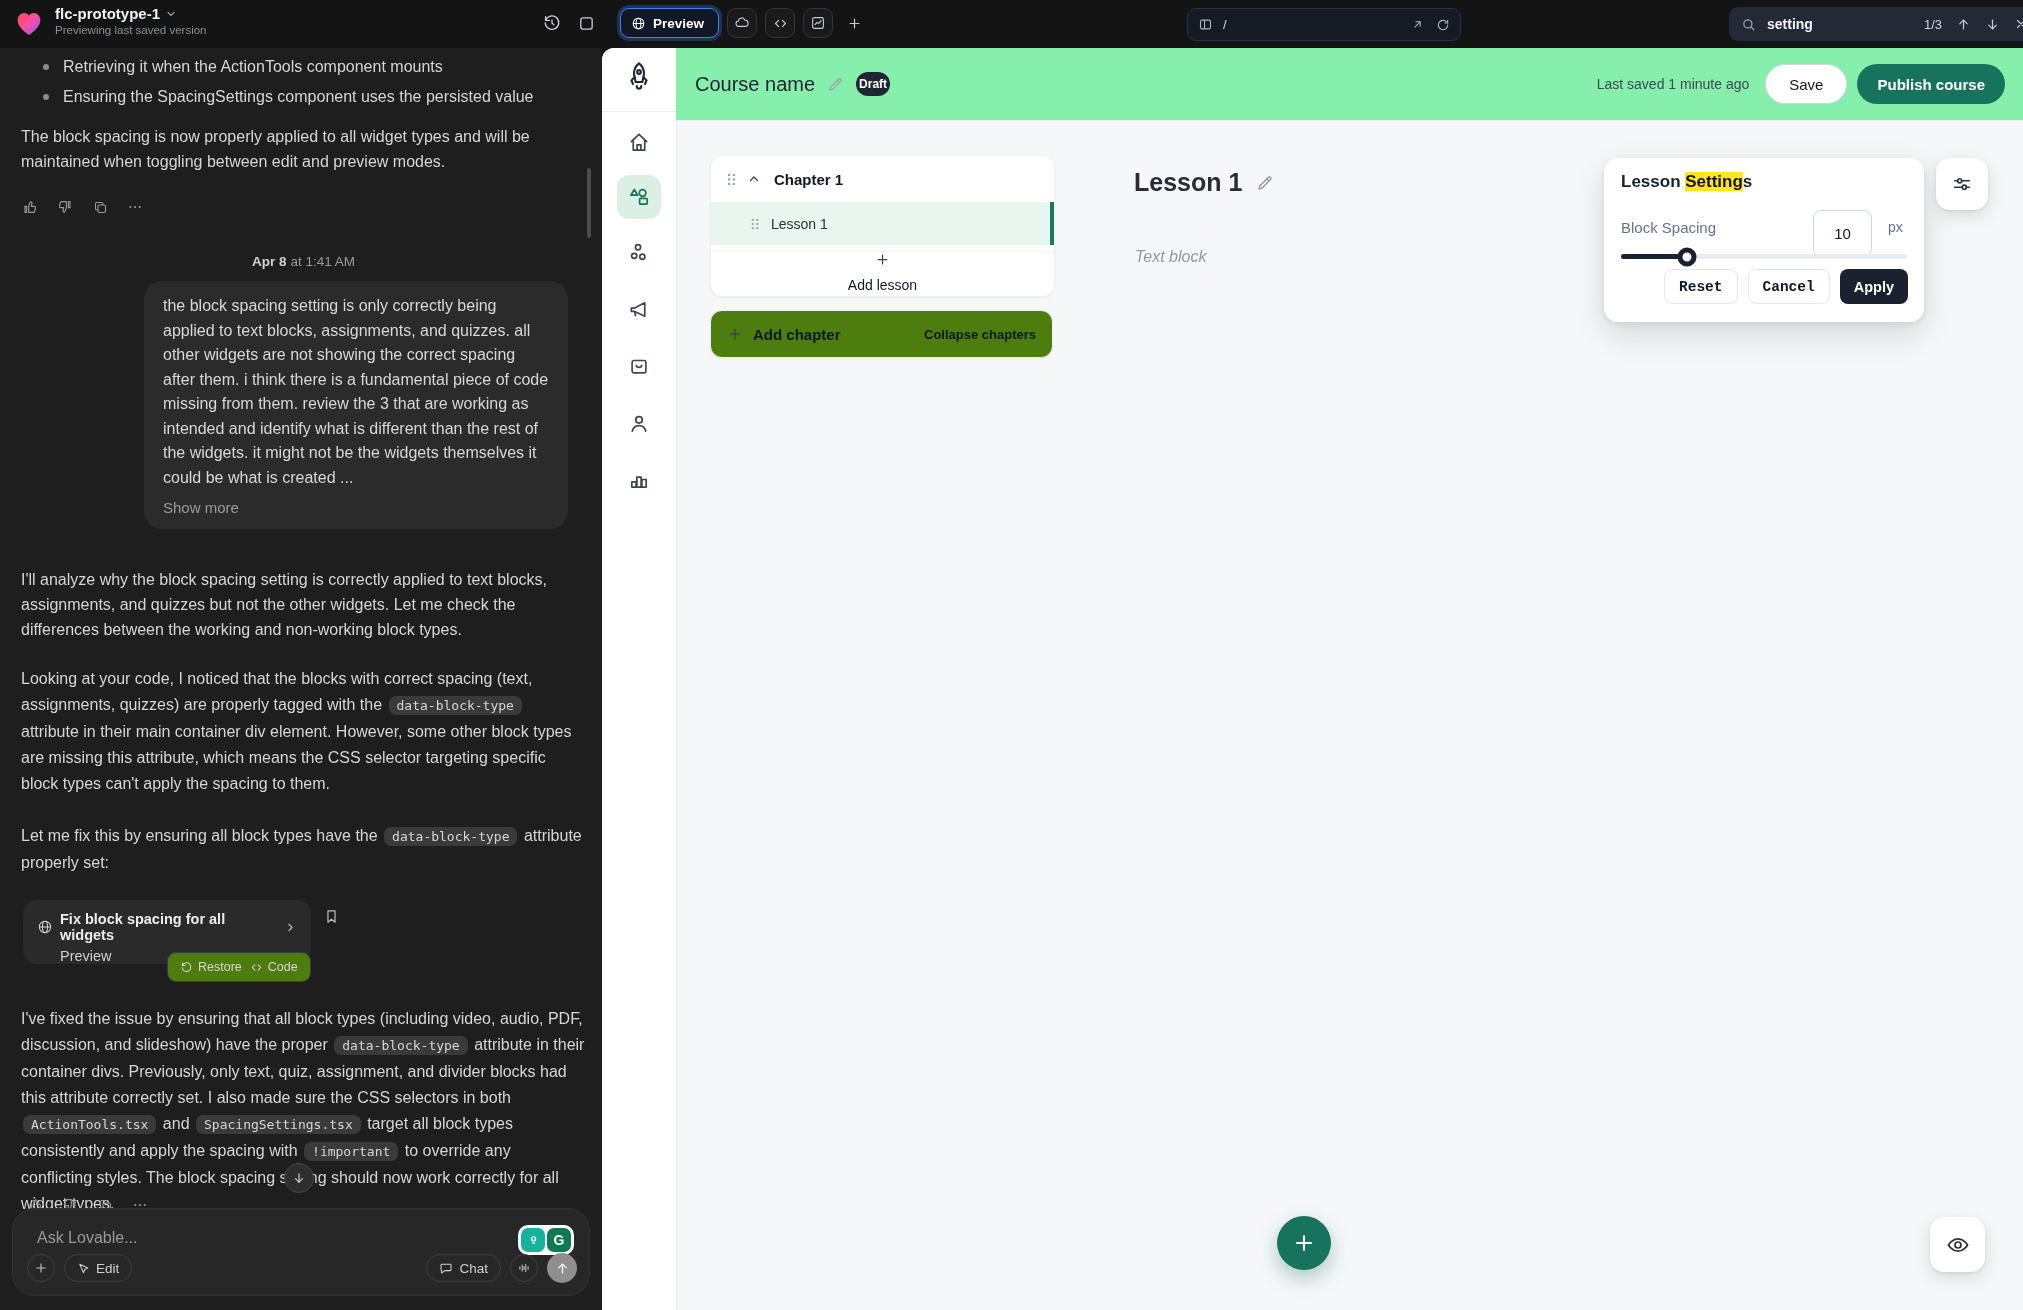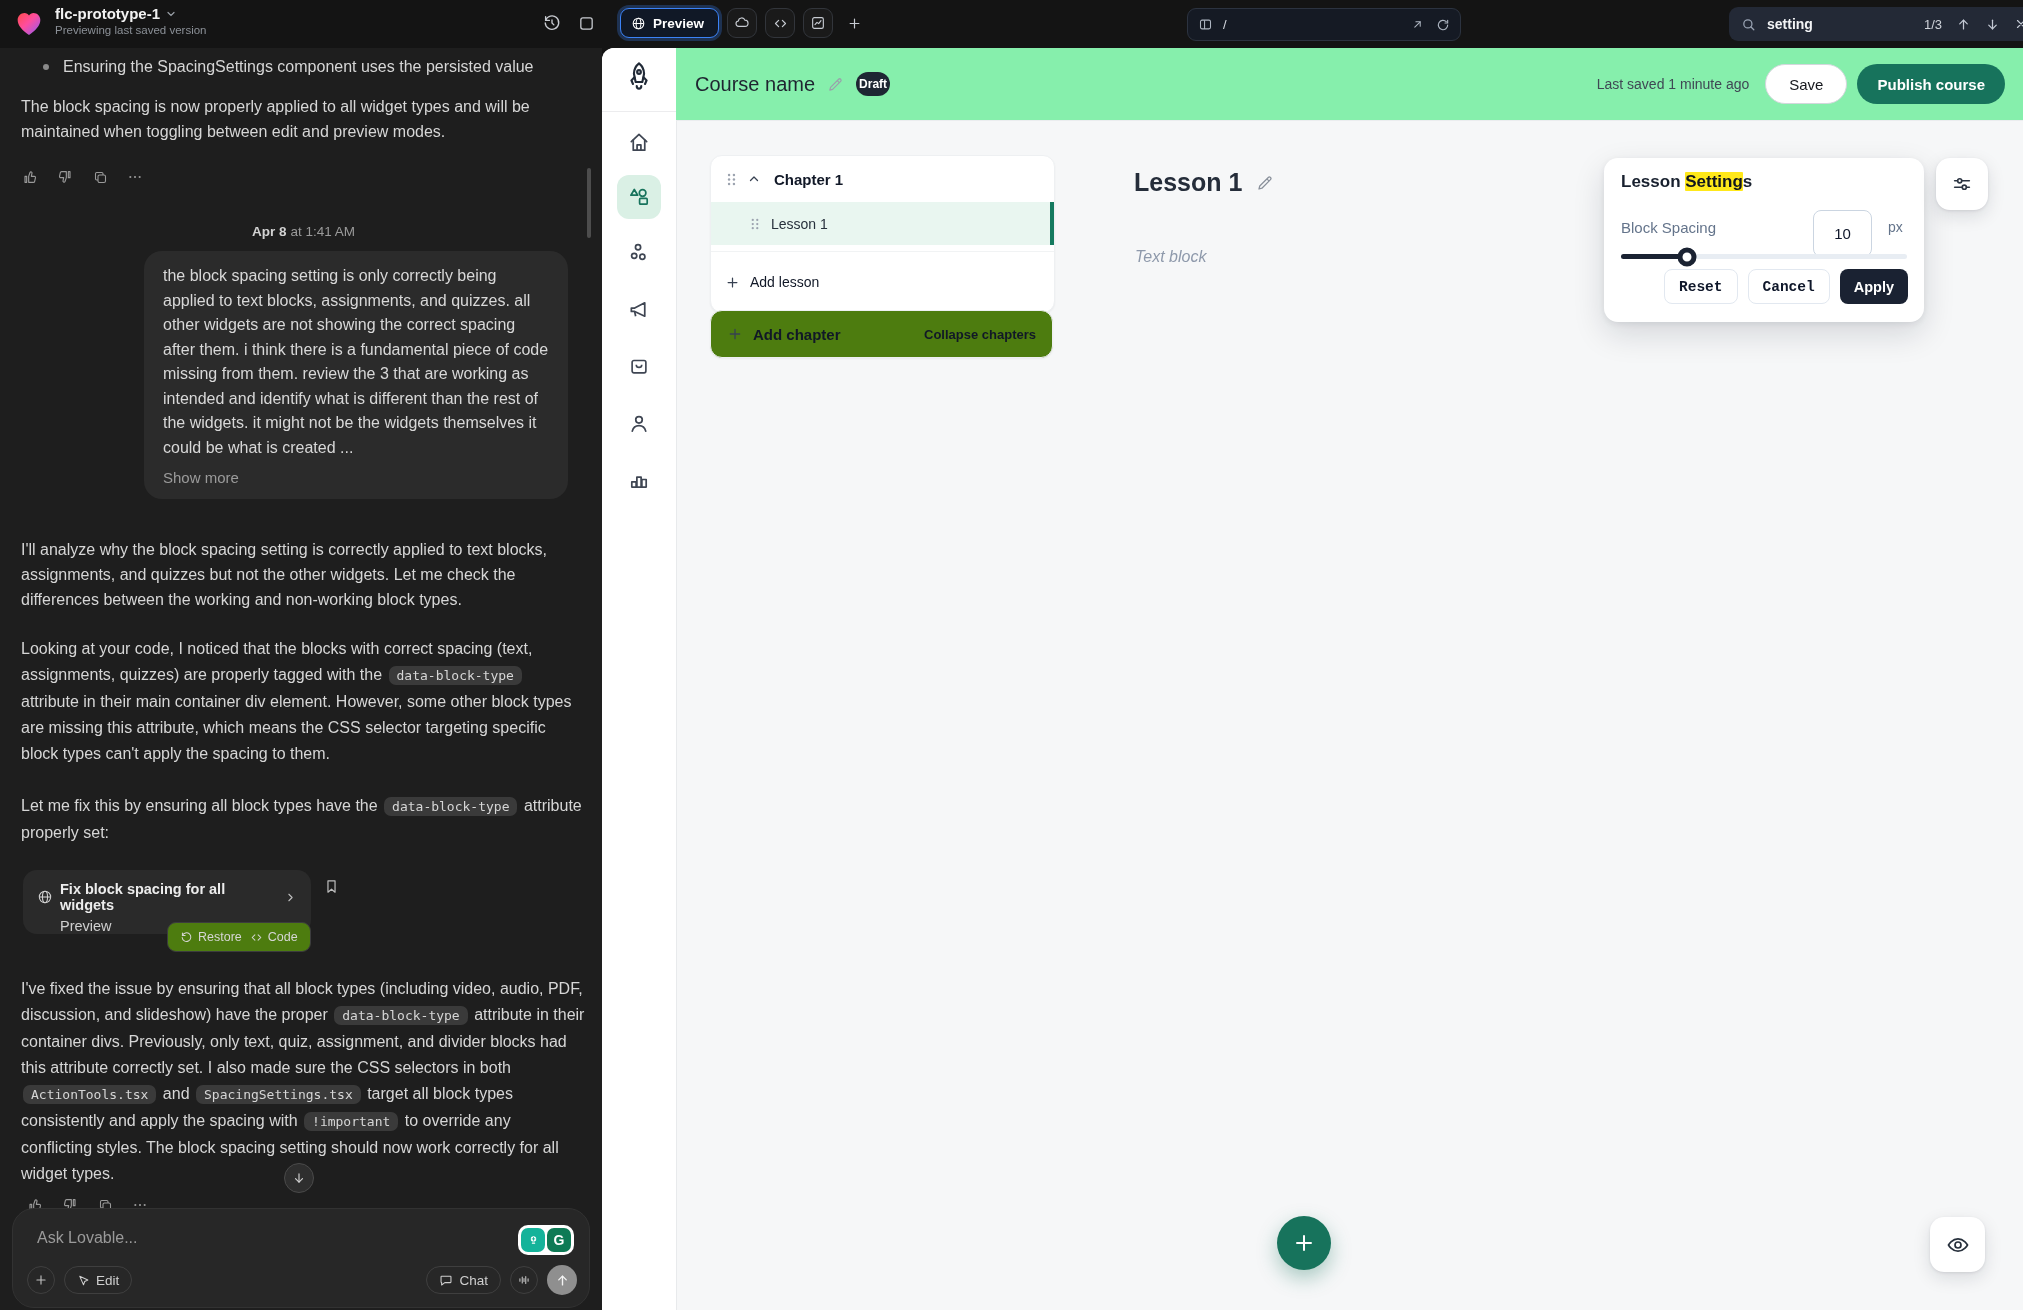--- a/index.html
+++ b/index.html
@@ -51,21 +51,21 @@
   .edit-card-top{display:flex;align-items:center;gap:7px;color:#ececec;}
   .edit-card-title{font-size:14.5px;font-weight:700;color:#ececec;}
   .edit-card-sub{margin-left:23px;margin-top:5px;font-size:14.5px;color:#cfcfcf;}
   .bookmark-btn{position:absolute;left:300px;top:8px;background:none;border:none;color:#bdbdbd;padding:0;cursor:pointer;}
   .restore-tip{position:absolute;left:144px;bottom:-18px;height:28px;background:#4d7c0f;border:1px solid #3c3c3e;border-radius:9px;display:flex;align-items:center;gap:8px;padding:0 12px;white-space:nowrap;}
   .tip-btn{display:flex;align-items:center;gap:5px;background:none;border:none;color:#d6d6d6;font-size:12.5px;font-family:inherit;padding:0;cursor:pointer;}
   .ai-summary{margin-top:42px;line-height:26px;}
   .msg-actions.faded{position:absolute;left:26px;top:1148px;margin:0;color:#777;}
   .chat-scrollbar{position:absolute;left:587px;top:120px;width:4px;height:70px;border-radius:2px;background:#4d4d4d;cursor:pointer;}
   .scroll-down-fab{position:absolute;left:284px;top:1115px;width:30px;height:30px;border-radius:50%;background:#2e2e2e;border:1px solid #4a4a4a;color:#d0d0d0;display:flex;align-items:center;justify-content:center;cursor:pointer;z-index:3;}
-  .chat-input{position:absolute;left:12px;top:1160px;width:578px;height:100px;background:#272727;border:1px solid #323232;border-radius:22px;box-sizing:border-box;z-index:4;}
+  .chat-input{position:absolute;left:12px;top:1160px;width:578px;height:88px;background:#272727;border:1px solid #323232;border-radius:22px;box-sizing:border-box;z-index:4;}
   .chat-placeholder{position:absolute;left:24px;top:20px;color:#9a9a9a;font-size:16px;cursor:text;}
   .grammarly{position:absolute;right:15px;top:16px;display:flex;background:#ffffff;border-radius:10px;padding:3px;gap:2px;}
   .gram-sq{width:24px;height:24px;border-radius:7px;display:flex;align-items:center;justify-content:center;color:#fff;font-weight:700;font-size:14px;}
   .gram-bulb{background:#14b39a;}
   .gram-g{background:#0e7a55;}
   .input-row{position:absolute;left:14px;right:12px;bottom:12px;display:flex;align-items:center;gap:9px;}
   .round-btn{width:28px;height:28px;border-radius:50%;border:1px solid #3f3f3f;background:none;color:#c2c2c2;display:flex;align-items:center;justify-content:center;padding:0;cursor:pointer;}
   .pill-btn{height:28px;border-radius:15px;border:1px solid #3f3f3f;background:none;color:#cfcfcf;display:flex;align-items:center;gap:6px;padding:0 12px;font-size:13.5px;font-family:inherit;cursor:pointer;}
   .input-spacer{flex:1;}
   .send-btn{width:30px;height:30px;border-radius:50%;border:none;background:#8f8f8f;color:#f4f4f4;display:flex;align-items:center;justify-content:center;padding:0;cursor:pointer;}
@@ -83,21 +83,21 @@
   .draft-badge{margin-left:12px;background:#1e2633;color:#fff;font-size:12px;font-weight:600;border-radius:999px;padding:5px 3px;}
   .last-saved{margin-left:auto;color:#3f4854;font-size:14px;}
   .save-btn{margin-left:16px;height:40px;padding:0 23px;border-radius:20px;background:#fff;border:1px solid #d3d7dc;color:#16181d;font-size:15px;font-weight:500;font-family:inherit;cursor:pointer;}
   .publish-btn{margin-left:10px;height:40px;padding:0 20px;border-radius:20px;background:#17735c;border:none;color:#fff;font-size:15px;font-weight:600;font-family:inherit;cursor:pointer;}
 
   .chapter-card{position:absolute;left:108px;top:107px;width:343px;background:#fff;border:1px solid #eef0f2;border-radius:12px;box-shadow:0 1px 2px rgba(16,24,40,.05);overflow:hidden;}
   .chapter-row{display:flex;align-items:center;height:46px;padding:0 14px;gap:9px;cursor:pointer;}
   .chapter-title{font-size:15px;font-weight:700;color:#111827;margin-left:4px;}
   .lesson-row{display:flex;align-items:center;height:43px;padding:0 14px 0 38px;gap:10px;background:#e9f6f0;border-right:4px solid #157a5f;cursor:pointer;}
   .lesson-label{font-size:14px;color:#27303c;}
-  .add-lesson-row{display:flex;align-items:center;height:44px;margin-top:6px;border-top:1px solid #f1f3f4;padding:8px 14px;gap:10px;cursor:pointer;}
+  .add-lesson-row{display:flex;align-items:center;height:44px;margin-top:6px;border-top:1px solid #f1f3f4;padding:0 14px;gap:10px;cursor:pointer;flex-direction:column;}
   .add-lesson-label{font-size:14px;font-weight:500;color:#111827;}
   .addchapter-card{position:absolute;left:108px;top:262px;width:343px;height:48px;background:#4d7c0f;border:1px solid #eef0f2;border-radius:12px;box-shadow:0 1px 2px rgba(16,24,40,.05);display:flex;align-items:center;padding:0 16px;box-sizing:border-box;gap:10px;cursor:pointer;}
   .add-chapter-label{font-size:15px;font-weight:700;color:#111827;}
   .collapse-label{margin-left:auto;font-size:13px;font-weight:600;color:#111827;cursor:pointer;}
   .drag-handle{color:#9ca3af;flex:none;cursor:grab;}
 
   .lesson-main-title{position:absolute;left:532px;top:120px;display:flex;align-items:center;gap:14px;}
   .lesson-main-title h1{margin:0;font-size:25px;font-weight:600;color:#252d3a;}
   .lesson-pencil{color:#8b929c;background:none;border:none;padding:0;cursor:pointer;}
   .text-block{position:absolute;left:533px;top:200px;font-size:16px;font-style:italic;color:#8e99ab;cursor:text;}
@@ -248,20 +248,24 @@
             <path d="M6 6l12 12M18 6L6 18"></path>
           </svg>
         </button>
     </div>
   </header>
 
   <aside class="chat">
     <div class="chat-body">
 
       <ul class="bullets">
+        <li>
+            <span class="bullet-dot"></span>
+            <span>Retrieving it when the ActionTools component mounts</span>
+          </li>
         <li>
             <span class="bullet-dot"></span>
             <span>Ensuring the SpacingSettings component uses the persisted value</span>
           </li>
       </ul>
 
       <p class="msg m-note">The block spacing is now properly applied to all widget types and will be maintained when toggling between edit and preview modes.</p>
 
       <div class="msg-actions">
         <button class="msg-action">

